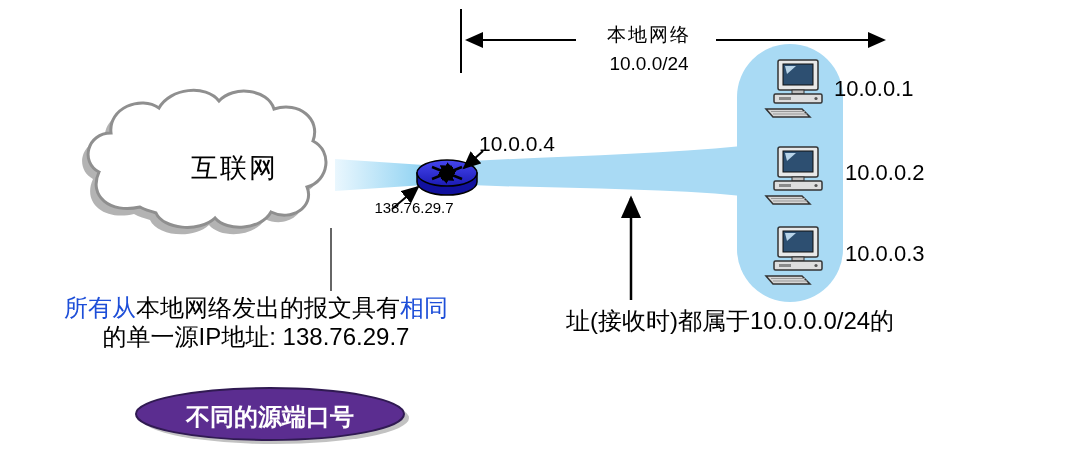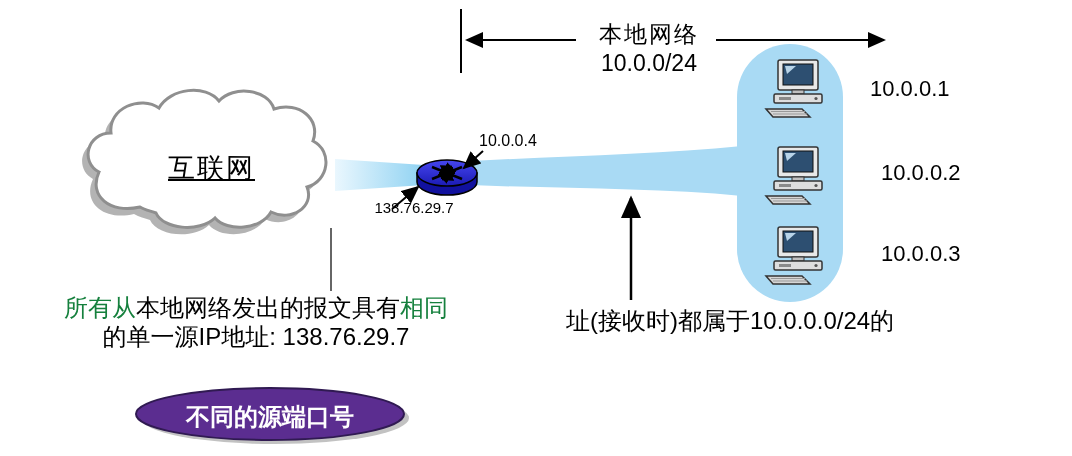--- a/index.html
+++ b/index.html
@@ -3,31 +3,31 @@
 <meta charset="utf-8">
 <style>
   html,body{margin:0;padding:0;background:#fff;}
   .canvas{
     position:relative;width:1072px;height:456px;background:#ffffff;
     font-family:"Liberation Sans","DejaVu Sans",sans-serif;
     overflow:hidden;color:#000;
   }
   .layer{position:absolute;left:0;top:0;}
   .label{position:absolute;color:#000;white-space:nowrap;}
-  .cloud-label{left:168px;top:150px;width:110px;text-align:left;font-size:27px;letter-spacing:2px;text-decoration:underline;}
+  .cloud-label{left:168px;top:150px;width:110px;text-align:right;font-size:27px;letter-spacing:2px;}
   .nat-ip{left:340px;top:199px;width:148px;text-align:center;font-size:15px;}
-  .lan-ip{left:479px;top:132px;width:110px;text-align:left;font-size:16px;}
-  .localnet{left:560px;top:20px;width:178px;text-align:center;font-size:23px;line-height:29px;}
+  .lan-ip{left:479px;top:132px;width:110px;text-align:left;font-size:21px;}
+  .localnet{left:560px;top:20px;width:178px;text-align:center;font-size:19px;line-height:29px;}
   .localnet .cjk{letter-spacing:2px;}
-  .host-label{font-size:22px;width:110px;text-align:left;margin-left:36px;}
+  .host-label{font-size:22px;width:110px;text-align:left;}
   .host1{left:834px;top:76px;}
   .host2{left:845px;top:160px;}
   .host3{left:845px;top:241px;}
   .left-note{left:56px;top:293px;width:400px;text-align:center;font-size:24px;line-height:29px;white-space:nowrap;}
-  .left-note .red{color:#15803d;}
+  .left-note .red{color:#1d4ed8;}
   .right-note{left:566px;top:306px;width:400px;text-align:left;font-size:24px;line-height:30px;}
   .badge-label{left:138px;top:401px;width:264px;text-align:center;font-size:24px;font-weight:bold;color:#ffffff;}
 </style>
 </head>
 <body>
 
 <div class="canvas">
 
   <svg class="layer" width="1072" height="456" viewBox="0 0 1072 456">
     <defs>

